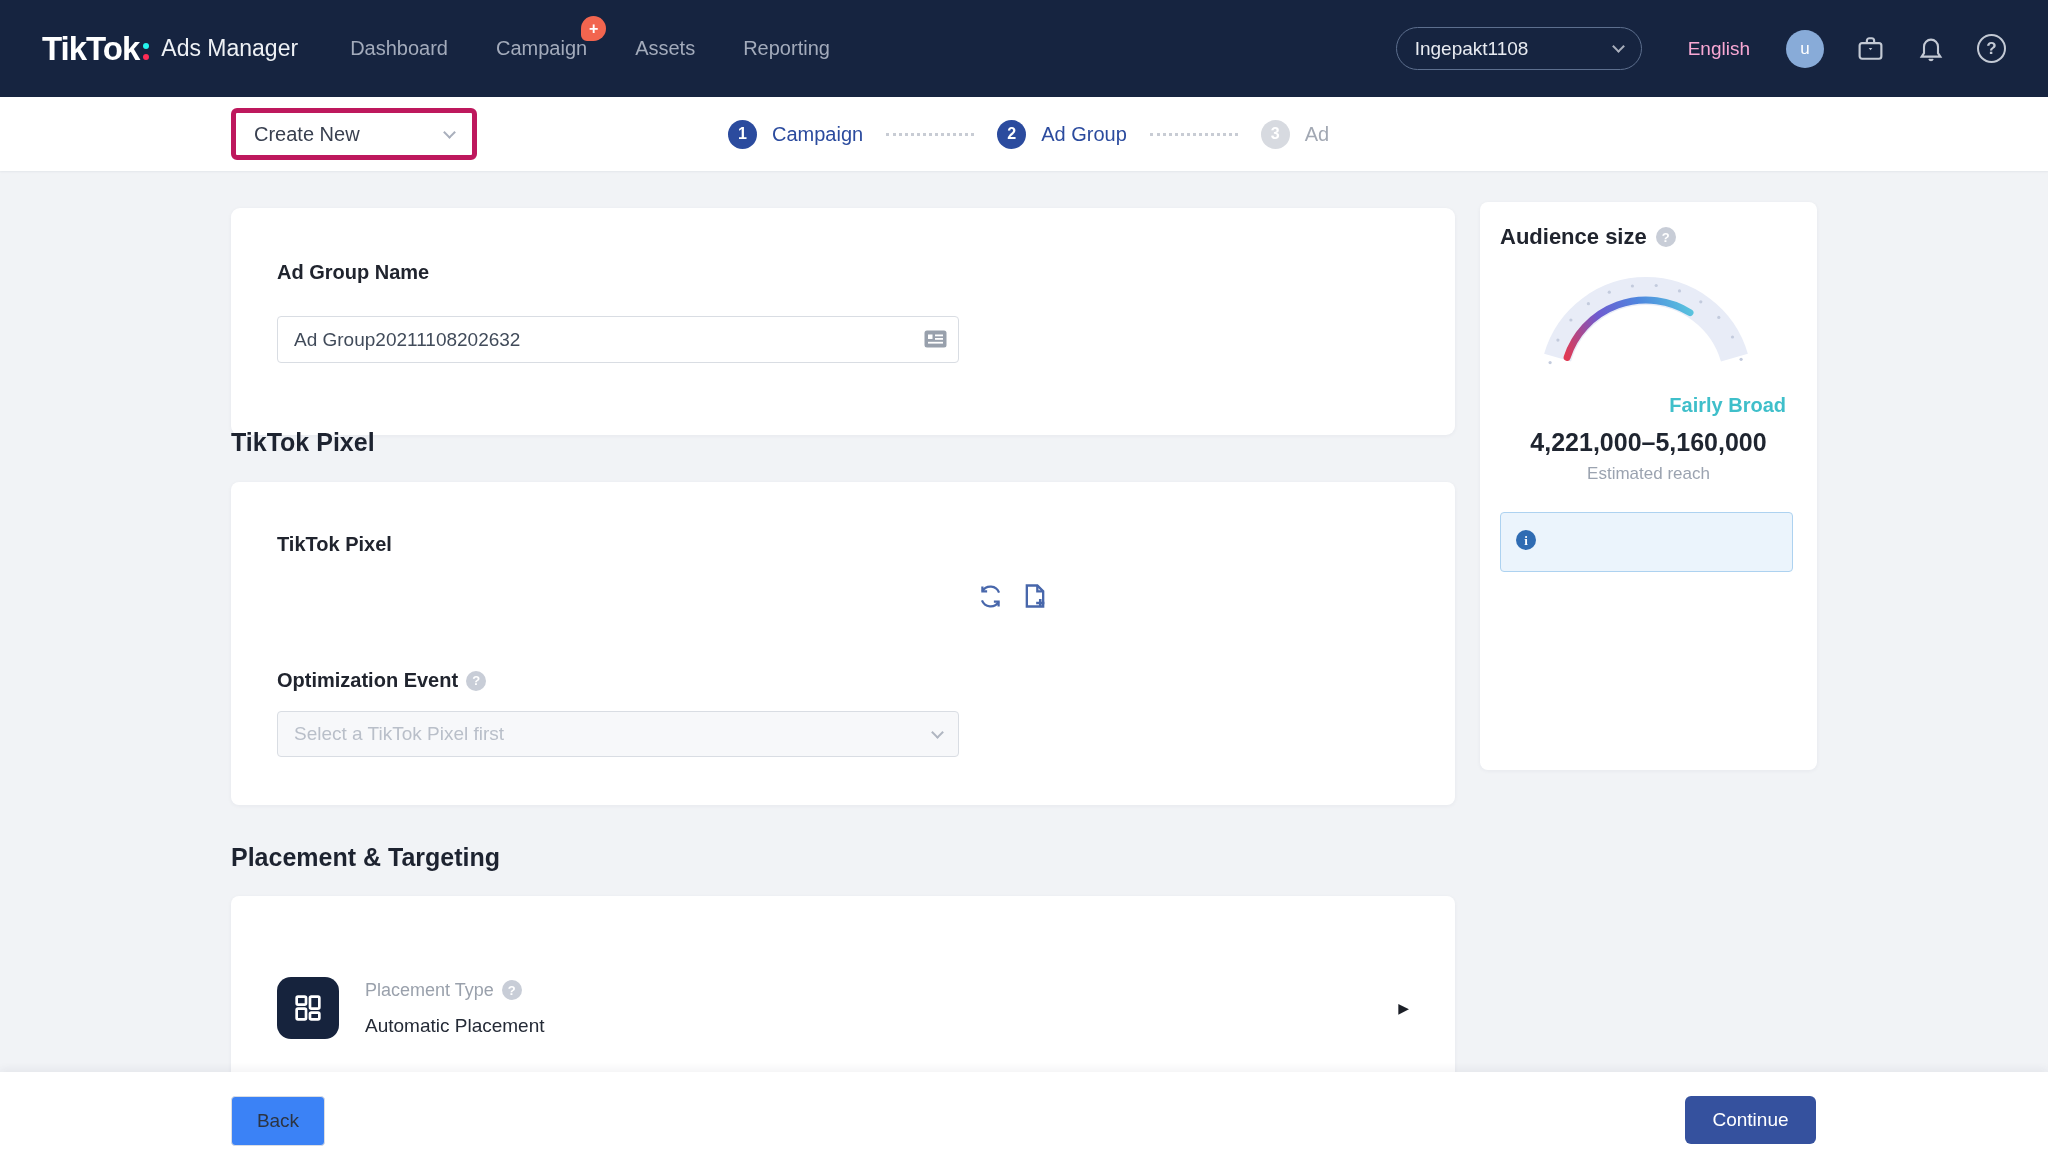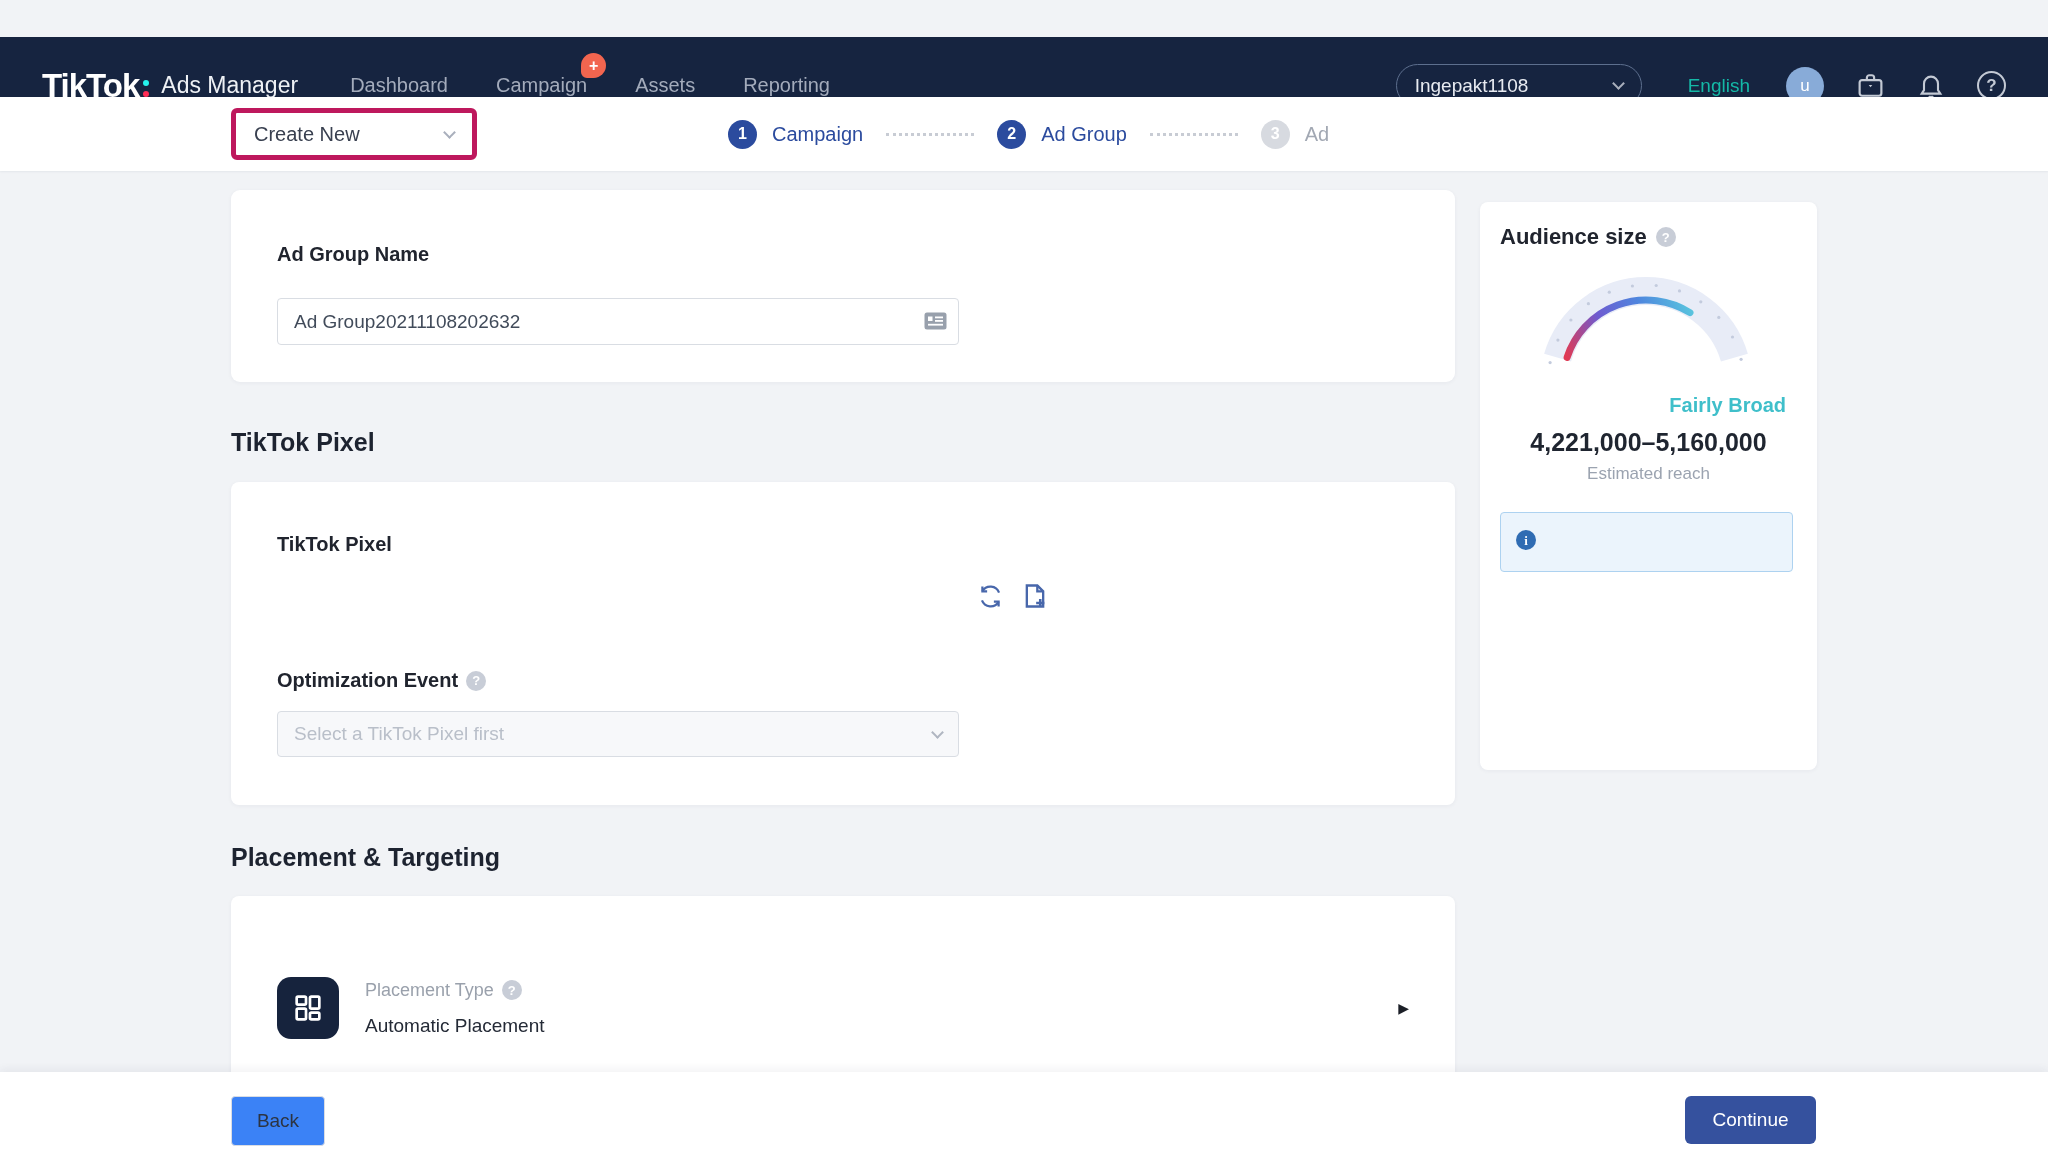--- a/index.html
+++ b/index.html
@@ -1,40 +1,40 @@
 <!DOCTYPE html>
 <html><head>
 <meta charset="utf-8">
 <style>
   * { margin:0; padding:0; box-sizing:border-box; }
   body { font-family:"Liberation Sans", sans-serif; background:#f1f3f6; }
   .screen { position:relative; width:2048px; height:1165px; background:#f1f3f6; overflow:hidden; }
 
   
   .navbar { position:absolute; left:0; top:0; width:2048px; height:97px; background:#162440;
-            display:flex; align-items:center; padding:0 42px;margin-top:37px; }
+            display:flex; align-items:center; padding:0 42px; }
   .logo { display:flex; align-items:center; cursor:pointer; }
   .logo-primary { color:#fff; font-size:33px; font-weight:800; letter-spacing:-1px; }
   .logo-colon { display:inline-flex; flex-direction:column; gap:5px; margin:6px 4px 0 4px; }
   .logo-colon i { width:6px; height:6px; border-radius:50%; display:block; }
   .dot-cyan { background:#25f4ee; }
   .dot-red { background:#fe2c55; }
   .logo-secondary { color:#eef1f5; font-size:23px; font-weight:400; margin-left:8px; }
   .nav-links { display:flex; align-items:center; gap:48px; margin-left:52px; }
   .nav-links a { color:#a3abbb; font-size:20px; text-decoration:none; position:relative; cursor:pointer; }
   .badge { position:absolute; top:-21px; right:-19px; width:25px; height:25px; background:#f2654f;
            border-radius:50% 50% 50% 6px; color:#fff; font-size:16px; font-weight:700;
            display:flex; align-items:center; justify-content:center; }
   .nav-right { margin-left:auto; display:flex; align-items:center; }
   .account-pill { width:246px; height:43px; border:1.5px solid #5d6f8e; border-radius:22px;
                   display:flex; align-items:center; padding:0 18px; color:#e8ebf1; font-size:19px; cursor:pointer; }
   .account-pill .chev { margin-left:auto; }
   .chev { width:9px; height:9px; border-right:2px solid #a9afbc; border-bottom:2px solid #a9afbc;
           transform:rotate(45deg); margin-top:-4px; }
-  .lang { color:#14b8a6; font-size:19px; margin-left:46px; cursor:pointer; }
+  .lang { color:#f9a8d4; font-size:19px; margin-left:46px; cursor:pointer; }
   .avatar { width:38px; height:38px; border-radius:50%; background:#88abd8; color:#fff; font-size:17px;
             display:flex; align-items:center; justify-content:center; margin-left:36px; cursor:pointer; }
   .nav-icon { margin-left:32px; cursor:pointer; display:flex; align-items:center; }
   .help-ring { width:29px; height:29px; border:2.2px solid #c3c9d4; border-radius:50%; color:#c3c9d4;
                font-size:17px; font-weight:700; display:flex; align-items:center; justify-content:center; }
 
   
   .subheader { position:absolute; left:0; top:97px; width:2048px; height:74px; background:#fff;
                box-shadow:0 1px 2px rgba(20,30,60,.06); }
   .create-new { position:absolute; left:231px; top:11px; width:246px; height:52px; border:5px solid #be185d;
@@ -47,21 +47,21 @@
   .step-circle.active { background:#2b4b9e; }
   .step-circle.inactive { background:#d7dae0; }
   .step-label { font-size:20px; font-weight:500; }
   .step-label.active { color:#2b4b9e; }
   .step-label.inactive { color:#a2a8b3; }
   .dotline { width:88px; border-top:3px dotted #c8ccd4; margin:0 8px; }
 
   
   .card { position:absolute; left:231px; width:1224px; background:#fff; border-radius:8px;
           box-shadow:0 1px 4px rgba(30,40,70,.05); }
-  .card-name { top:190px; height:192px;border-radius:9px; }
+  .card-name { top:208px; height:227px;border-radius:9px; }
   .card-pixel { top:482px; height:323px; }
   .card-placement { top:896px; height:260px; }
   .field-label { font-size:20px; font-weight:600; color:#20242e; display:flex; align-items:center; gap:8px; }
   .section-heading { position:absolute; left:231px; font-size:25px; font-weight:700; color:#1d2330; }
   .h-pixel { top:428px; }
   .h-placement { top:843px; }
 
   .name-label { position:absolute; left:46px; top:53px; }
   .name-input-wrap { position:absolute; left:46px; top:96px; width:682px; height:47px;margin-top:12px; }
   .name-input { width:682px; height:47px; border:1px solid #d9dde3; border-radius:4px; padding:0 44px 0 16px;

